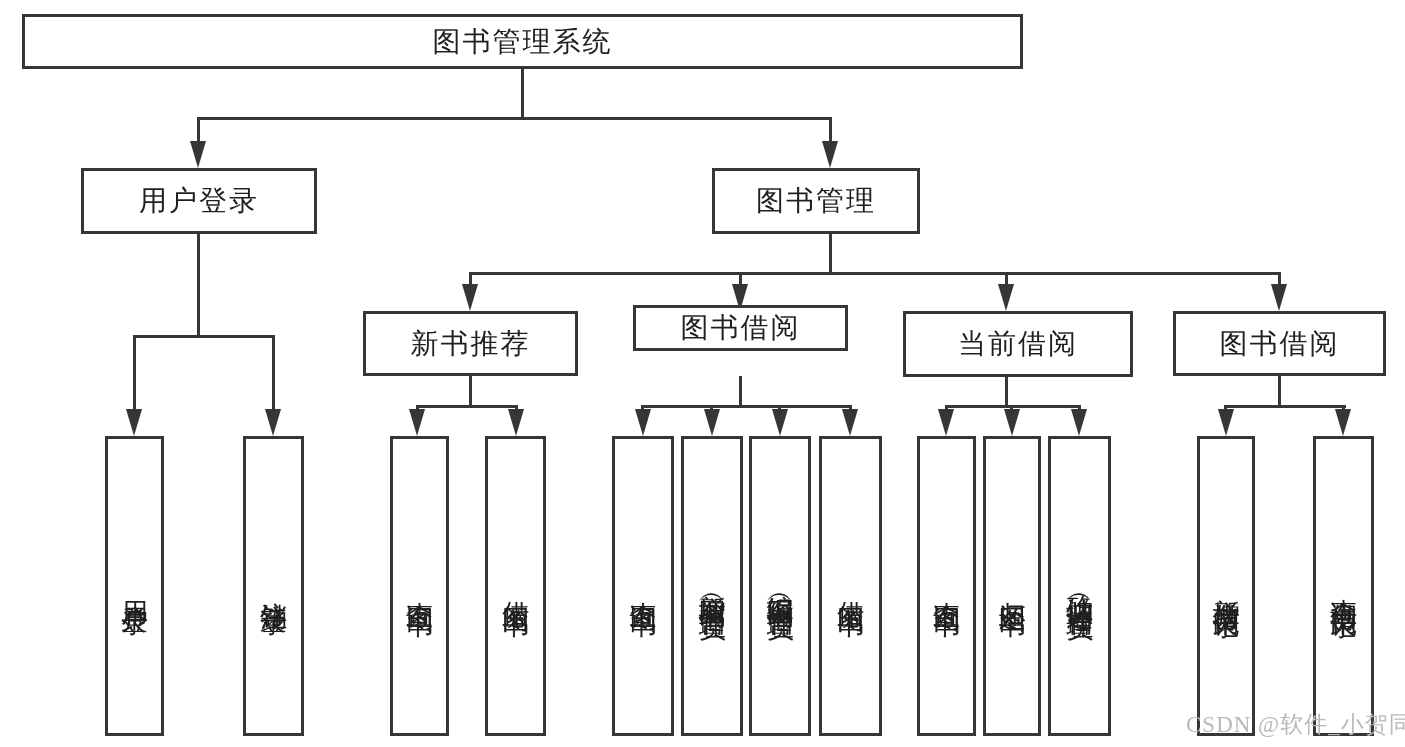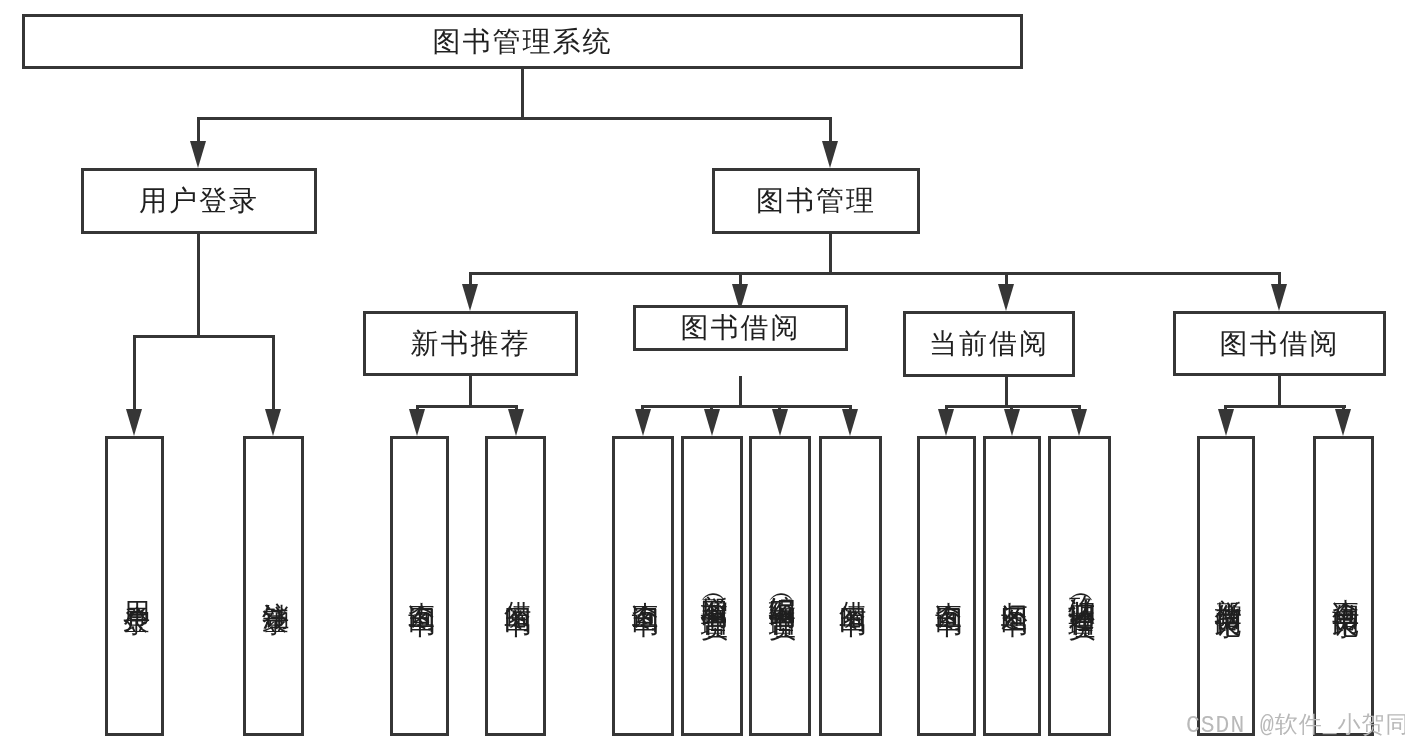--- a/index.html
+++ b/index.html
@@ -1,18 +1,18 @@
 <!DOCTYPE html>
 <html><head>
 <meta charset="utf-8">
 <style>
   html,body{margin:0;padding:0;background:#ffffff;}
   .canvas{
     position:relative;width:1405px;height:747px;background:#ffffff;overflow:hidden;
-    font-family:Liberation Mono, monospace;color:#1f1f1f;border-radius:9px;
+    font-family:Liberation Serif, serif;color:#1f1f1f;border-radius:9px;
   }
   .hbox{
     position:absolute;box-sizing:border-box;border:3px solid #363636;background:#ffffff;
     display:flex;align-items:center;justify-content:center;
     font-size:28px;letter-spacing:2px;white-space:nowrap;
   }
   .vbox{
     position:absolute;box-sizing:border-box;border:3px solid #363636;background:#ffffff;
     display:flex;align-items:center;justify-content:center;
     font-size:27px;
@@ -72,21 +72,21 @@
   <i class="arr" style="left:732px;top:284px"></i>
   <i class="arr" style="left:998px;top:284px"></i>
   <i class="arr" style="left:1271px;top:284px"></i>
 
   <div class="hbox" style="left:363px;top:311px;width:215px;height:65px">
       <span class="lbl">新书推荐</span>
     </div>
   <div class="hbox" style="left:633px;top:305px;width:215px;height:46px">
       <span class="lbl">图书借阅</span>
     </div>
-  <div class="hbox" style="left:903px;top:311px;width:172px;height:66px">
+  <div class="hbox" style="left:903px;top:311px;width:230px;height:66px">
       <span class="lbl">当前借阅</span>
     </div>
   <div class="hbox" style="left:1173px;top:311px;width:213px;height:65px">
       <span class="lbl">图书借阅</span>
     </div>
 
   <i class="vl" style="left:469px;top:375px;height:32px"></i>
   <i class="hl" style="left:416px;top:405px;width:102px"></i>
   <i class="vl" style="left:416px;top:405px;height:7px"></i>
   <i class="vl" style="left:515px;top:405px;height:7px"></i>

